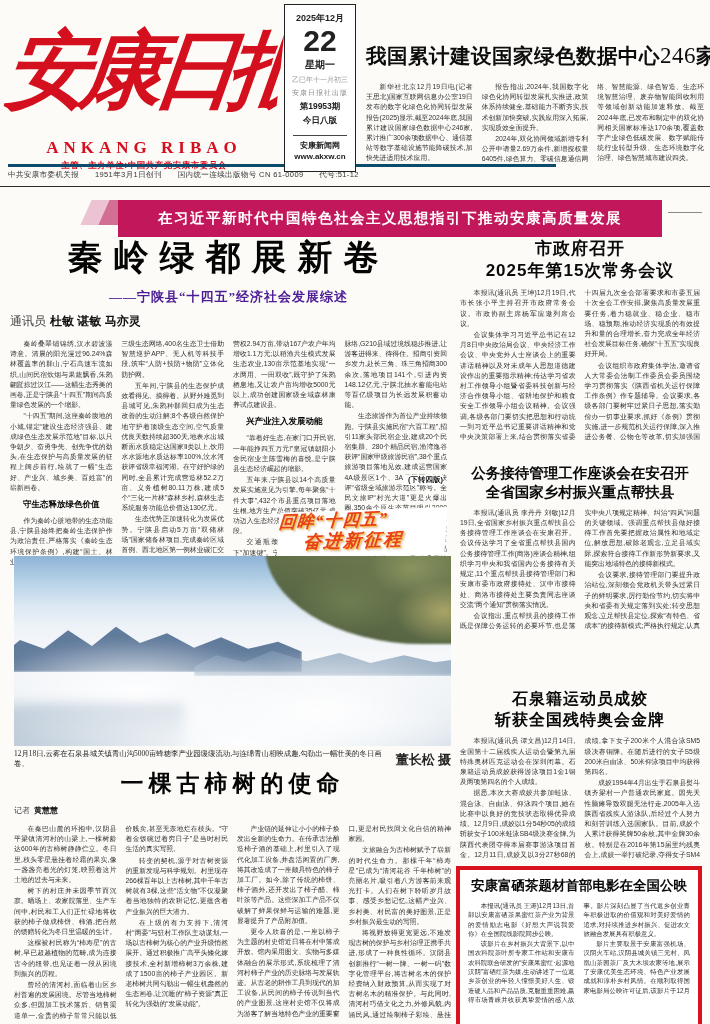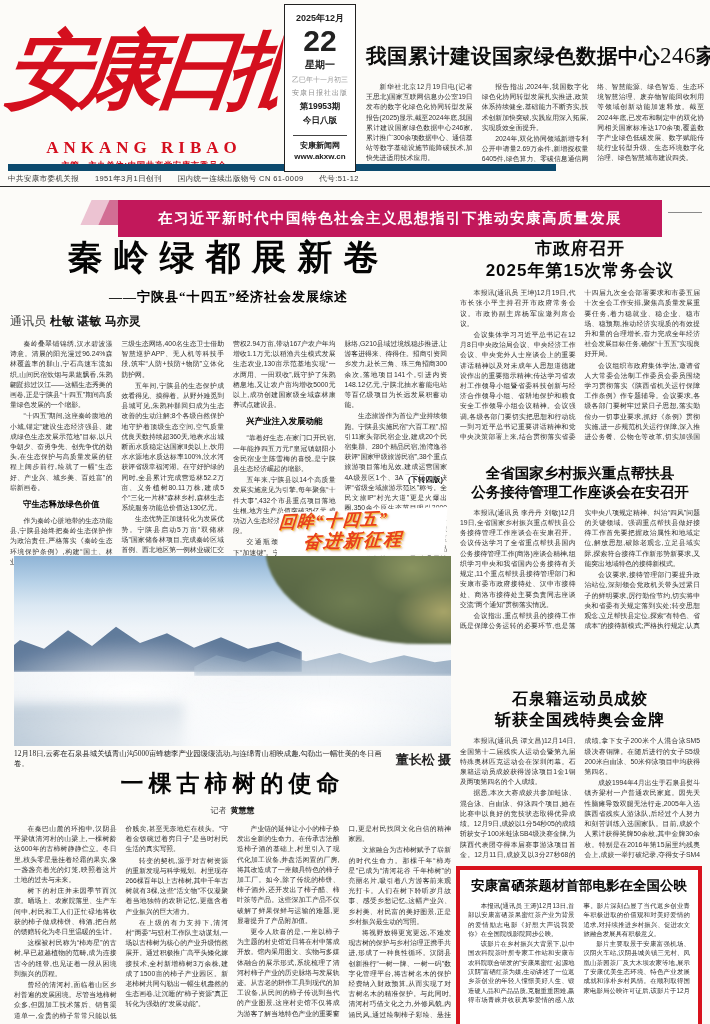--- a/index.html
+++ b/index.html
@@ -21,21 +21,21 @@
     position:absolute;left:18px;top:138px;width:252px;text-align:center;
     font-family:"Liberation Serif",serif;font-weight:bold;font-size:17px;
     letter-spacing:5px;color:var(--masthead-red);
   }
   .organizer{
     position:absolute;left:10px;top:160px;width:268px;text-align:center;
     font-size:8.5px;font-weight:bold;color:var(--masthead-red);letter-spacing:.5px;
   }
   .info-line{
     position:absolute;left:8px;top:164px;width:548px;
-    border-top:7px solid #0c4a6e;padding-top:3px;
+    border-top:3px solid #0c4a6e;padding-top:3px;
     font-size:7.5px;color:#333;letter-spacing:.4px;white-space:nowrap;
   }
   .mast-rule{position:absolute;left:0;top:186px;width:710px;border-top:1.5px solid #2a2a2a}
 
   .date-box{
     position:absolute;left:284px;top:4px;width:72px;height:168px;
     border:1.5px solid #222;background:#fff;text-align:center;
     display:flex;flex-direction:column;justify-content:flex-start;padding-top:7px;
   }
   .date-box .m{font-size:9px;font-weight:bold}
@@ -71,21 +71,21 @@
   .deco2{position:absolute;left:104px;top:200px;width:22px;height:25px;background:#d26e94;transform:skewX(-24deg)}
   .banner-dash{position:absolute;left:668px;top:212px;width:34px;border-top:1.5px solid #8a8a8a}
 
   
   .lead{position:absolute;left:10px;top:234px;width:437px}
   .lead h2{
     text-align:center;font-size:35px;letter-spacing:11px;color:#050505;
     font-family:"Liberation Sans",sans-serif;white-space:nowrap;
   }
   .lead .subtitle{
-    text-align:center;font-size:13px;margin-top:7px;color:#000000;
+    text-align:center;font-size:13px;margin-top:7px;color:#4c1d95;
     font-family:"Liberation Serif",serif;font-weight:bold;letter-spacing:1px;
   }
   .lead .byline{ text-align:left;font-size:12px;margin-top:7px;color:#444 }
   .lead .byline b{color:#111;margin-left:4px}
   .lead .body{margin-top:9px;height:233px;position:relative}
 
   .graphic{
     position:absolute;left:268px;top:276px;width:168px;height:46px;background:#fff;
     font-style:italic;font-weight:900;line-height:20px;
     transform:rotate(-2deg) skewX(-6deg);
@@ -128,21 +128,21 @@
   .caption{position:absolute;left:14px;top:749px;width:437px;display:flex;align-items:flex-end}
   .caption .text{flex:1;font-size:7.4px;line-height:10px;color:#222;font-family:"Liberation Serif",serif}
   .caption .credit{font-size:13px;font-weight:bold;white-space:nowrap;margin-left:14px;font-family:"Liberation Serif",serif}
 
   
   .persimmon{position:absolute;left:14px;top:768px;width:437px}
   .persimmon h2{
     text-align:center;font-size:23px;letter-spacing:5px;color:#050505;
     font-family:"Liberation Serif",serif;font-weight:900;
   }
-  .persimmon .byline{text-align:center;font-size:8px;margin-top:6px;color:#444}
+  .persimmon .byline{font-size:8px;margin-top:6px;color:#444}
   .persimmon .byline b{color:#111;margin-left:4px}
   .persimmon .body{margin-top:8px;height:198px}
 
   
   .rail{position:absolute;left:460px;top:238px;width:240px}
   .rail .headline{ text-align:center;font-weight:bold;color:#0a0a0a;line-height:1.3 }
   .h-gov{font-size:17px;letter-spacing:1px}
   .h-reception{font-size:14.5px;margin-top:14px}
   .h-athlete{font-size:16px;margin-top:57px;letter-spacing:1px}
   .rail .body{margin-top:6px}
@@ -265,22 +265,22 @@
     <div>市政府召开</div>
     <div>2025年第15次常务会议</div>
   </div>
   <div class="body cols c2 b-gov">
       <p>本报讯(通讯员 王坤)12月19日,代市长张小平主持召开市政府常务会议。市政协副主席杨军应邀列席会议。</p>
       <p>会议集体学习习近平总书记在12月8日中央政治局会议、中央经济工作会议、中央党外人士座谈会上的重要讲话精神以及对未成年人思想道德建设作出的重要指示精神;传达学习省农村工作领导小组暨省委科技创新与经济合作领导小组、省耕地保护和粮食安全工作领导小组会议精神。会议强调,各级各部门要切实把思想和行动统一到习近平总书记重要讲话精神和党中央决策部署上来,结合贯彻落实省委十四届九次全会部署要求和市委五届十次全会工作安排,聚焦高质量发展重要任务,着力稳就业、稳企业、稳市场、稳预期,推动经济实现质的有效提升和量的合理增长,奋力完成全年经济社会发展目标任务,确保“十五五”实现良好开局。</p>
       <p>会议组织市政府集体学法,邀请省人大常委会法制工作委员会委员围绕学习贯彻落实《陕西省机关运行保障工作条例》作专题辅导。会议要求,各级各部门要树牢过紧日子思想,落实勤俭办一切事业要求,抓好《条例》贯彻实施,进一步规范机关运行保障,深入推进公务餐、公物仓等改革,切实加强国有资产盘活利用,持续深化机关事务法治化、数字化、标准化融合发展,着力促进节约型机关和效能型政府建设。</p>
     </div>
 
   <div class="headline h-reception">
+    <div>公务接待管理工作座谈会在安召开</div>
     <div>全省国家乡村振兴重点帮扶县</div>
-    <div>公务接待管理工作座谈会在安召开</div>
   </div>
   <div class="body cols c2 b-reception">
       <p>本报讯(通讯员 李丹丹 刘敏)12月19日,全省国家乡村振兴重点帮扶县公务接待管理工作座谈会在安康召开。会议传达学习了全省重点帮扶县国内公务接待管理工作(商洛)座谈会精神,组织学习中央和我省国内公务接待有关规定,11个重点帮扶县接待管理部门和安康市委市政府接待处、汉中市接待处、商洛市接待处主要负责同志座谈交流“两个通知”贯彻落实情况。</p>
       <p>会议指出,重点帮扶县的接待工作既是保障公务运转的必要环节,也是落实中央八项规定精神、纠治“四风”问题的关键领域。强调重点帮扶县做好接待工作首先要把握政治属性和地域定位,解放思想,破除老观念,立足县域实际,探索符合接待工作新形势新要求,又能突出地域特色的接待新模式。</p>
       <p>会议要求,接待管理部门要提升政治站位,深刻领会党政机关带头过紧日子的鲜明要求,厉行勤俭节约,切实将中央和省委有关规定落到实处;转变思想观念,立足帮扶县定位,探索“有特色、省成本”的接待新模式;严格执行规定,认真落实公函制度、费用交纳等刚性要求,杜绝超标准、搞变通的行为;完善制度措施,细化落实接待标准、经费管理等实操细则,形成闭环管理。</p>
     </div>
 
   <div class="headline h-athlete">
     <div>石泉籍运动员成姣</div>
     <div>斩获全国残特奥会金牌</div>

